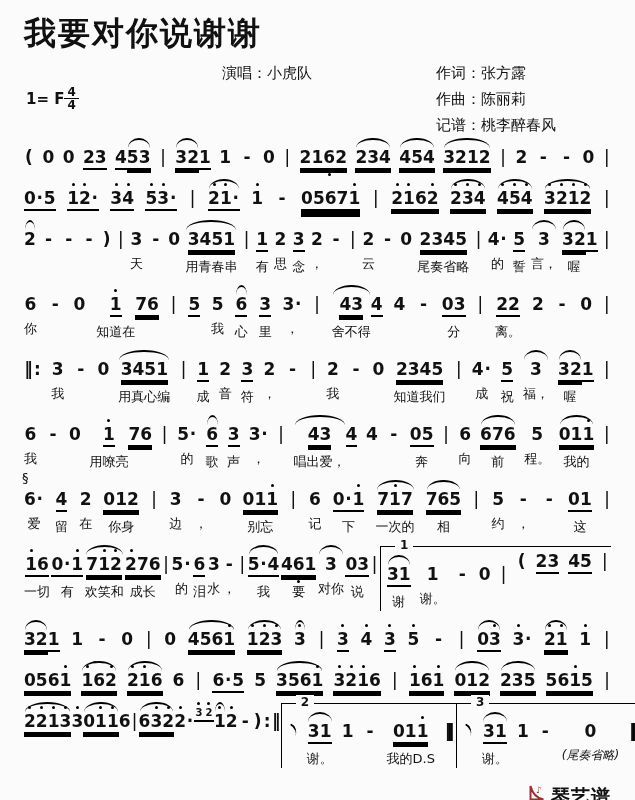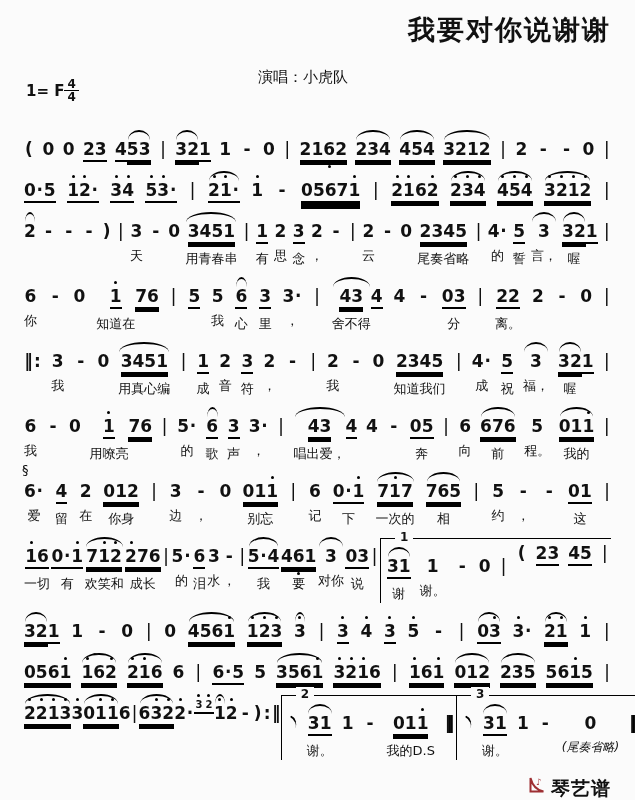--- a/index.html
+++ b/index.html
@@ -1,21 +1,21 @@
 <!DOCTYPE html>
 <html><head>
 <meta charset="utf-8">
 <style>
   html,body{margin:0;padding:0;background:#f2f2f2;}
   .page{width:635px;min-height:800px;box-sizing:border-box;background:#fbfbfb;
         padding:10px 24px 6px;font-family:"DejaVu Sans",sans-serif;color:#111;position:relative;}
   
-  .title{text-align:right;font-size:27px;font-weight:bold;letter-spacing:2px;margin:2px 0 4px;font-family:Liberation Mono, monospace;}
+  .title{text-align:left;font-size:32px;font-weight:bold;letter-spacing:2px;margin:2px 0 4px;font-family:Liberation Mono, monospace;}
   .credits{position:relative;height:74px;font-size:15px;}
-  .performer{position:absolute;left:198px;top:16px;margin-left:36px;}
+  .performer{position:absolute;left:198px;top:4px;}
   .rightcol{position:absolute;left:412px;top:0;line-height:26px;white-space:nowrap;}
   .keysig{position:absolute;left:2px;top:26px;font-weight:bold;font-size:15px;display:flex;align-items:center;gap:0;}
   .meter{display:inline-flex;flex-direction:column;font-size:12px;line-height:12px;font-weight:bold;text-align:center;}
   .meter i{font-style:normal;padding:0 3px;}
   .meter i:first-child{border-bottom:1.5px solid #000;}
   
   .score{margin-top:2px;}
   .line{display:flex;justify-content:space-between;align-items:flex-start;margin-bottom:7px;}
   .grp{display:inline-flex;align-items:flex-start;}
   .tok{display:inline-flex;flex-direction:column;align-items:center;position:relative;padding-top:11px;}
@@ -51,20 +51,25 @@
   .logo-ic{width:20px;height:20px;}
   .logo-text{font-weight:bold;font-size:19px;letter-spacing:1px;margin-top:9px;}
 </style>
 </head>
 <body>
 
 <div class="page">
   <h1 class="title">我要对你说谢谢</h1>
   <div class="credits">
     <span class="performer">演唱：小虎队</span>
+    <span class="rightcol">
+      <span>作词：张方露</span><br>
+      <span>作曲：陈丽莉</span><br>
+      <span>记谱：桃李醉春风</span>
+    </span>
     <span class="keysig">
       <span>1= F</span>
       <span class="meter">
         <i>4</i>
         <i>4</i>
       </span>
     </span>
   </div>
 
   <div class="score" id="score">

